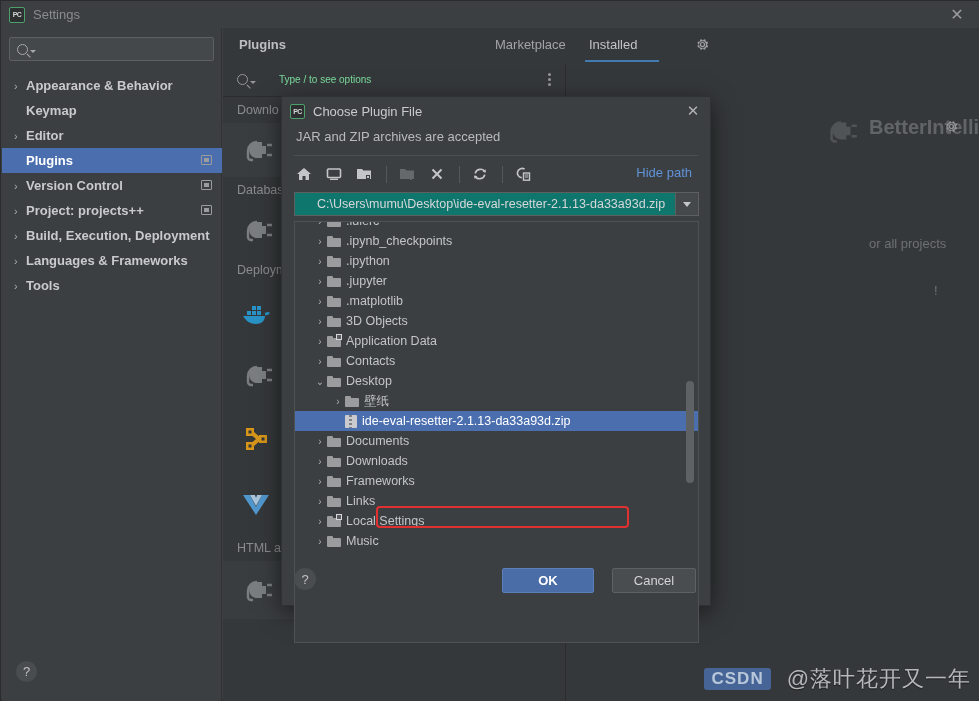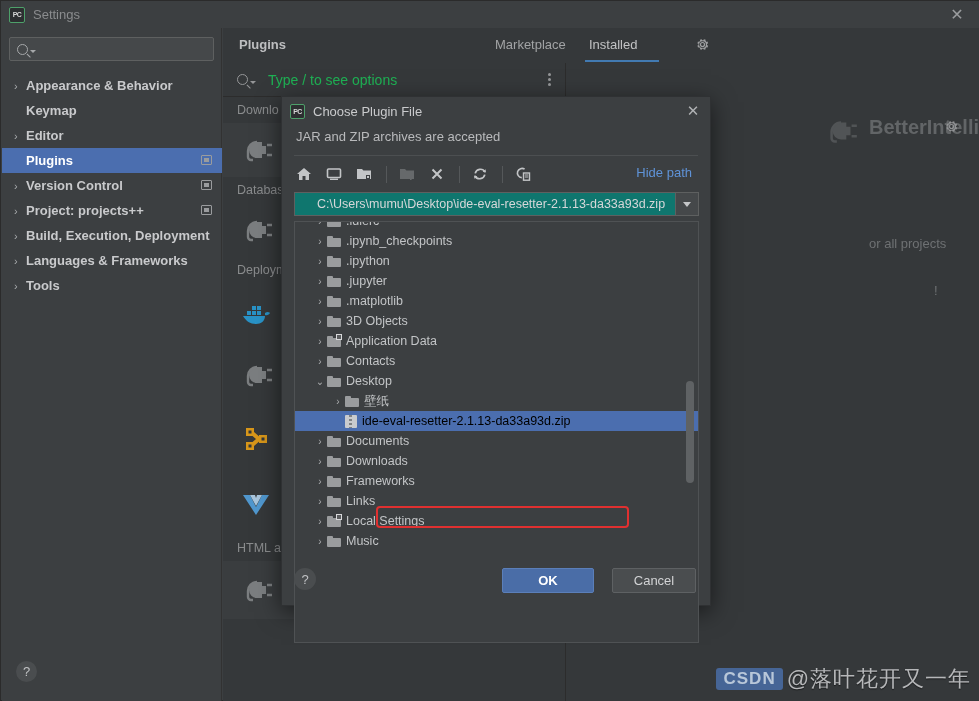--- a/index.html
+++ b/index.html
@@ -116,21 +116,21 @@
   .gear{
     position:relative; width:15px;height:15px;
   }
   .gear svg{ display:block; }
 
   .plugins-search{
     position:absolute; left:0; top:35px; width:342px; height:34px;
     border-bottom:1px solid #323232;
     display:flex; align-items:center; padding-left:14px;
   }
-  .plugins-search .ph{ color:#22c55e; font-size:14px; margin-left:12px; }
+  .plugins-search .ph{ color:#86efac; font-size:10px; margin-left:23px; }
   .kebab{
     position:absolute; right:14px; top:10px;
     display:flex;flex-direction:column;gap:2px;align-items:center;
   }
   .kebab span{ width:3px;height:3px;border-radius:50%;background:#a6a8aa;display:block; }
 
   .plugin-divider-v{
     position:absolute; left:342px; top:35px; width:1px; height:638px;
     background:#323232;
   }
@@ -249,21 +249,21 @@
   
   .tree-wrap{
     position:absolute; left:12px; top:124px; width:405px; height:422px;
     background:#3c3f41; border:1px solid #4f5254; overflow:hidden;
   }
   .tree-inner{ position:absolute; left:0; top:-11px; width:405px; }
   .tree-row{
     height:20px; display:flex; align-items:center; position:relative;
     color:#c3c5c7; font-size:12.5px; white-space:nowrap;
   }
-  .tree-row.selected{ background:#4b6eaf; color:#000000; }
+  .tree-row.selected{ background:#4b6eaf; color:#ffffff; }
   .tw{ width:14px; flex:0 0 auto; color:#a9abad; font-size:10px; text-align:center; }
   .tw.none{ visibility:hidden; }
   .folder{
     width:14px;height:11px;flex:0 0 auto;margin-right:5px; position:relative;
   }
   .folder::before{
     content:""; position:absolute; left:0; top:2px; width:14px;height:9px;
     background:#9a9c9e; border-radius:1px;
   }
   .folder::after{
@@ -314,21 +314,21 @@
   .btn.ok{
     right:116px; width:92px; background:#4a6da7; border:1px solid #5b7fb9; color:#ffffff; font-weight:bold;
   }
   .btn.cancel{
     right:14px; width:84px; background:#4a4d4f; border:1px solid #5e6163; color:#d2d3d5;
   }
 
   
   .watermark{
     position:absolute; right:8px; bottom:7px;
-    display:flex; align-items:center; gap:4px;
+    display:flex; align-items:center; gap:16px;
     opacity:0.85;
   }
   .wm-csdn{
     background:#4a6da7; color:#cfe0f5; font-size:17px; font-weight:bold;
     padding:1px 7px; border-radius:3px; letter-spacing:1px;
   }
   .wm-name{
     color:#cdced0; font-size:22px; letter-spacing:1px;
     text-shadow:0 1px 1px rgba(0,0,0,.6);
   }

